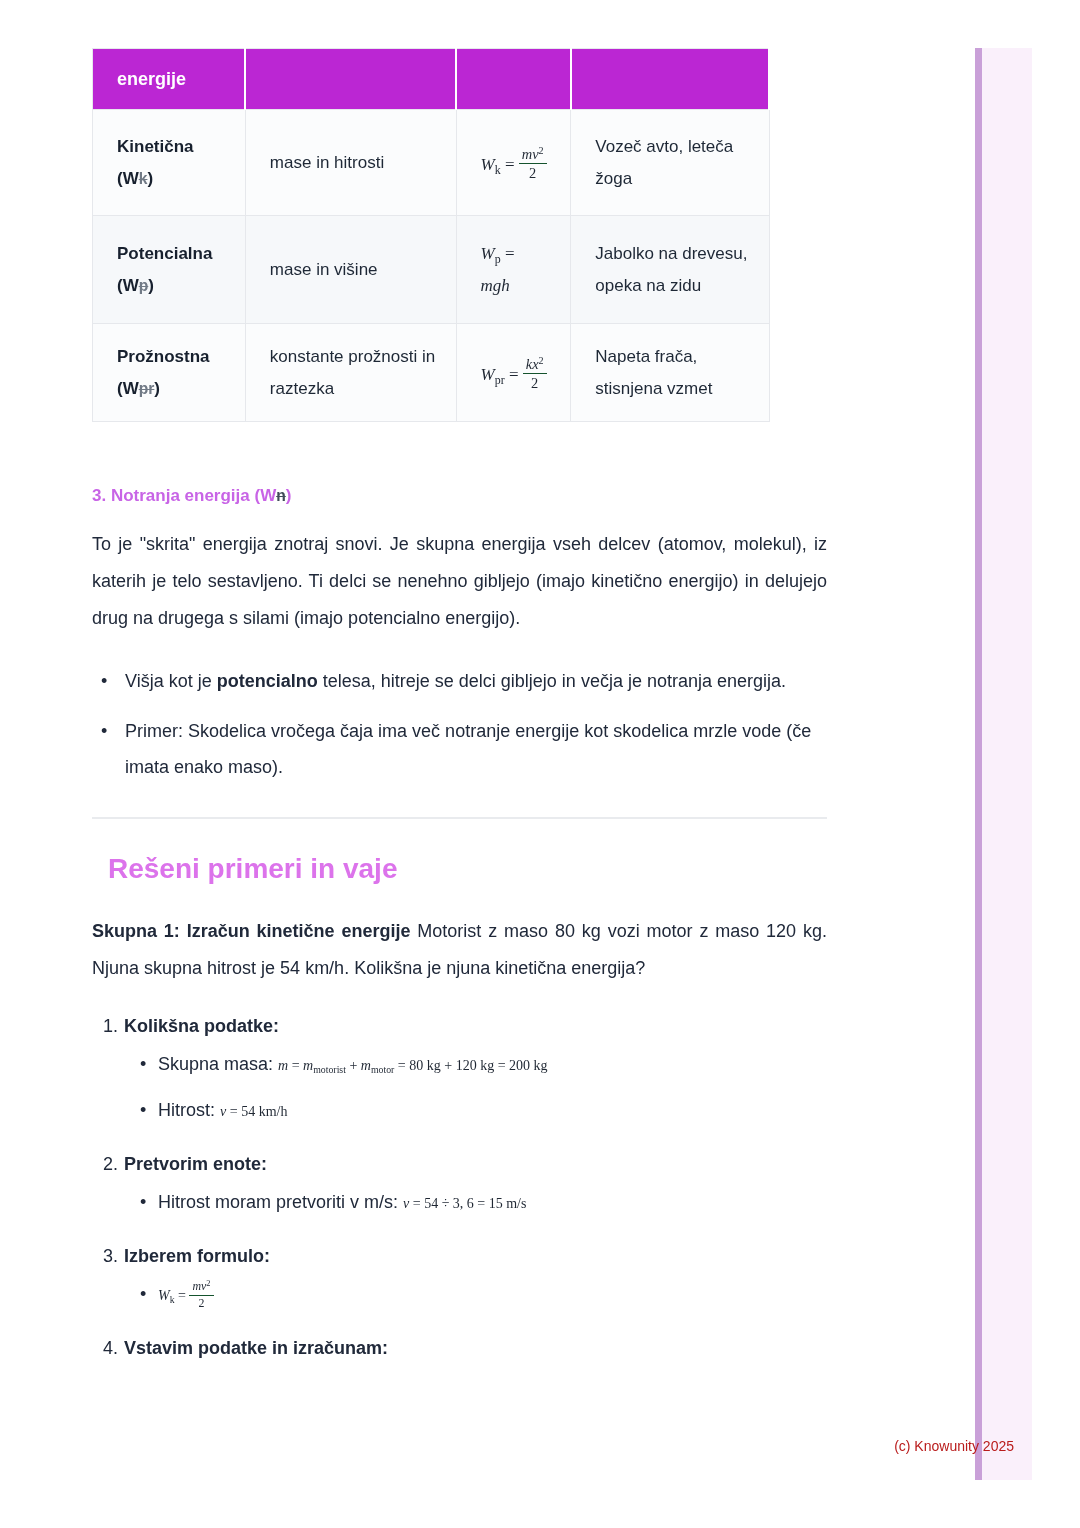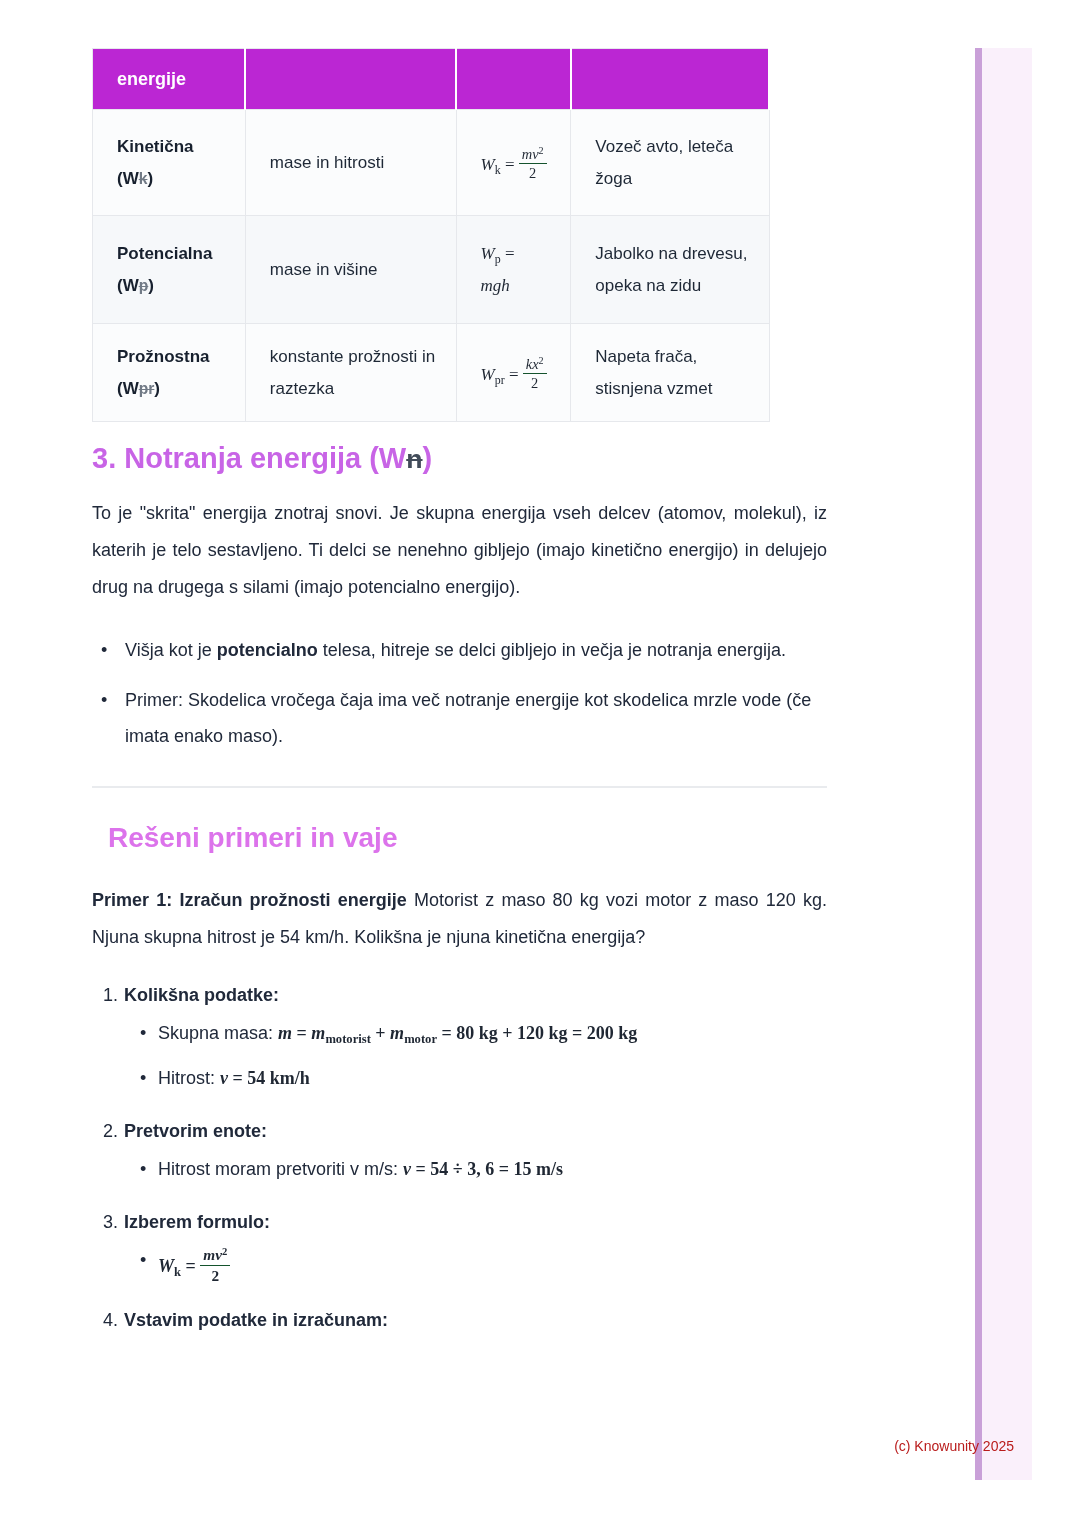--- a/index.html
+++ b/index.html
@@ -50,22 +50,22 @@
   .math { font-family: "Liberation Serif", serif; color: #1f2733; }
   .math i { font-style: italic; }
   .math sub { font-size: 0.7em; vertical-align: -0.3em; line-height: 1; font-style: normal;}
   .math sup { font-size: 0.7em; vertical-align: 0.5em; line-height: 1; font-style: normal;}
   .frac { display: inline-block; vertical-align: -0.5em; text-align: center; line-height: 1; }
   .frac .num { display: block; font-size: 0.85em; padding: 1px 3px 2px; border-bottom: 1px solid #14532d; }
   .frac .den { display: block; font-size: 0.85em; padding-top: 2px; }
 
   
   h3.sec-title {
-    margin-top: 20px;
-    font-size: 29px;
+    margin-top: 64px;
+    font-size: 17px;
     font-weight: bold;
     color: #c864e6;
   }
   h3.sec-title .sub-strike-dark {
     color: #414b59;
     text-decoration: line-through;
     font-size: 0.92em;
   }
   p.body-par {
     margin-top: 20px;
@@ -119,21 +119,21 @@
     line-height: 31px;
     margin-bottom: 14px;
     color: #20293a;
   }
   ul.step-items > li::before {
     content: "\2022";
     position: absolute;
     left: 0;
     color: #20293a;
   }
-  ul.step-items .math { font-size: 18px; font-weight: bold; }
+  ul.step-items .math { font-size: 14px; }
 
   
   .side-strip-line {
     position: absolute;
     left: 975px; top: 48px;
     width: 7px; height: 1432px;
     background: #c9a0d8;
     z-index: 1;
   }
   .side-strip-panel {
@@ -219,21 +219,21 @@
 
   <ul class="bullets">
     <li><span>Višja kot je </span><b>potencialno</b><span> telesa, hitreje se delci gibljejo in večja je notranja energija.</span></li>
     <li>Primer: Skodelica vročega čaja ima več notranje energije kot skodelica mrzle vode (če imata enako maso).</li>
   </ul>
 
   <hr class="divider">
 
   <h2 class="solved-title">Rešeni primeri in vaje</h2>
 
-  <p class="intro"><b>Primer 1: Izračun prožnosti energije</b><span> Motorist z maso 80 kg vozi motor z maso 120 kg. Njuna skupna hitrost je 54 km/h. Kolikšna je njuna kinetična energija?</span></p>
+  <p class="intro"><b>Skupna 1: Izračun kinetične energije</b><span> Motorist z maso 80 kg vozi motor z maso 120 kg. Njuna skupna hitrost je 54 km/h. Kolikšna je njuna kinetična energija?</span></p>
 
   <div class="steps">
 
     <div class="step">
       <div class="step-head"><span>1.</span><span class="step-label">Kolikšna podatke:</span></div>
       <ul class="step-items">
         <li><span>Skupna masa: </span><span class="math"><i>m</i> = <i>m</i><sub>motorist</sub> + <i>m</i><sub>motor</sub> = 80 kg + 120 kg = 200 kg</span></li>
         <li><span>Hitrost: </span><span class="math"><i>v</i> = 54 km/h</span></li>
       </ul>
     </div>

